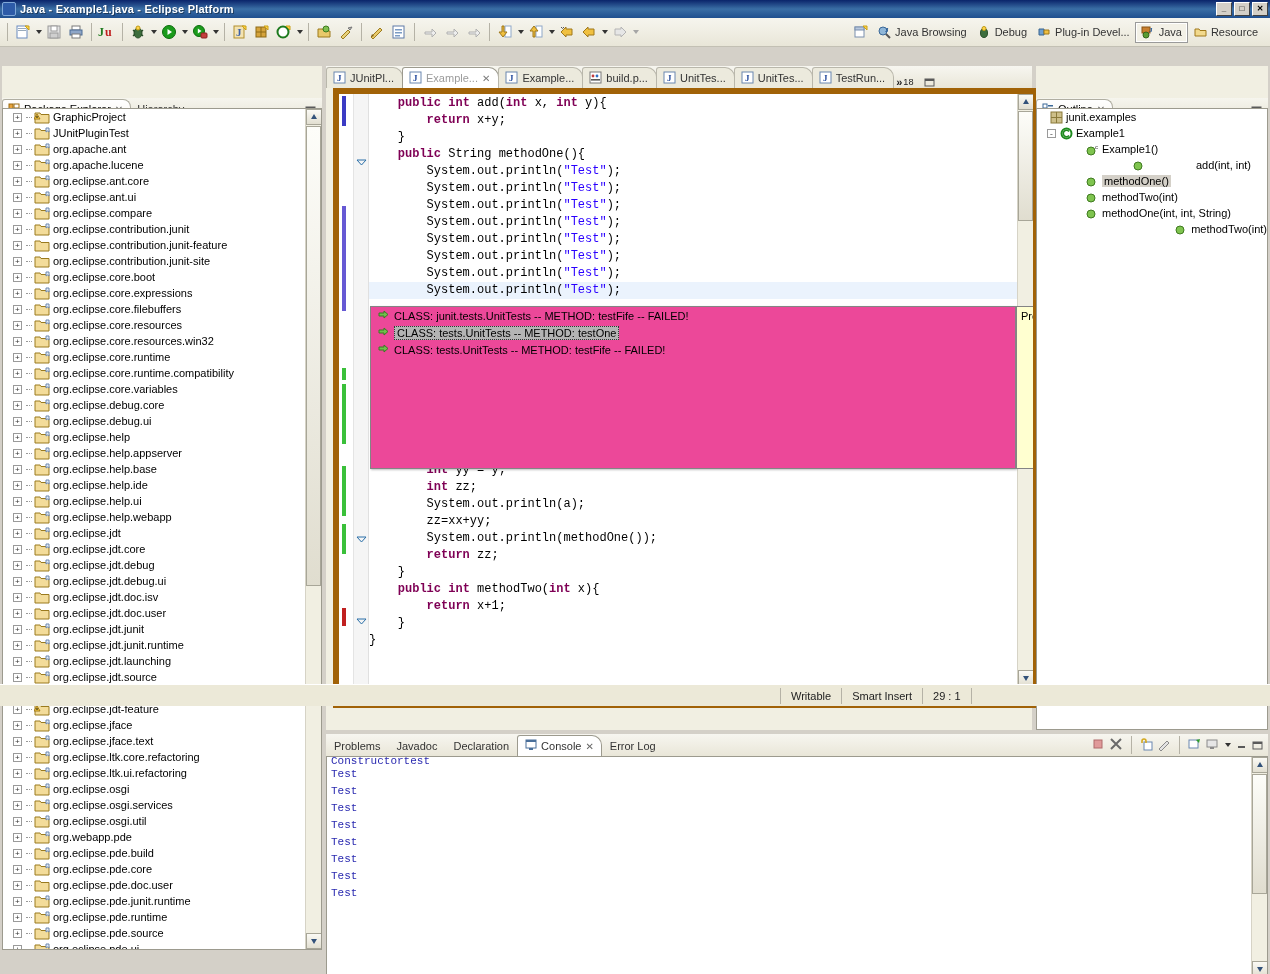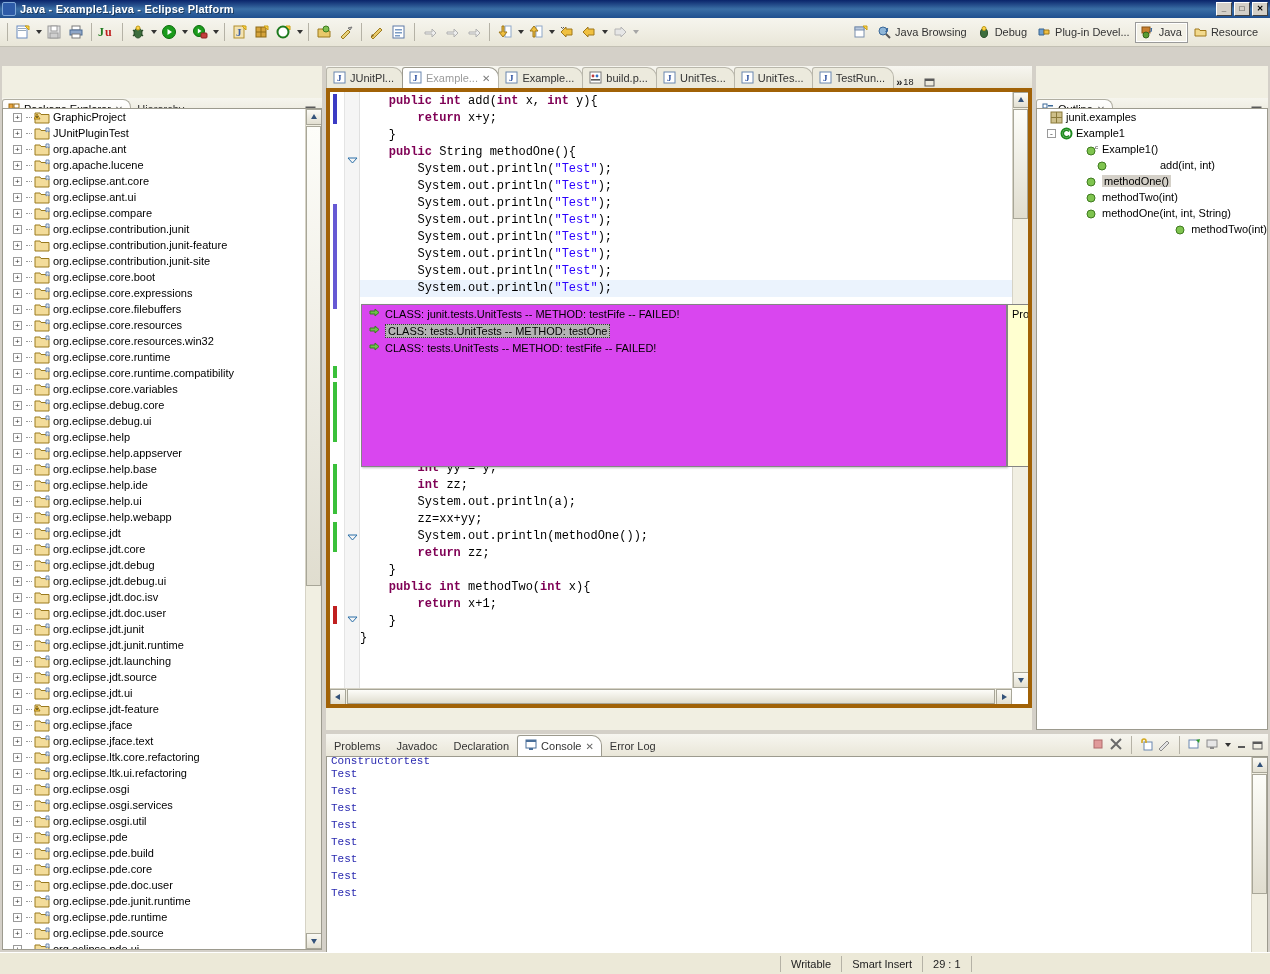--- a/index.html
+++ b/index.html
@@ -4,21 +4,21 @@
 <style>
   * { box-sizing: border-box; }
   html, body {
     margin: 0; padding: 0;
     width: 1270px; height: 974px;
     overflow: hidden;
     font-family: "Liberation Sans", sans-serif;
     font-size: 11px;
     background: #d4d0c8;
   }
-  .app { position: relative; width: 1270px; height: 974px; background: #d4d0c8; }
+  .app { position: relative; width: 1270px; height: 706px; background: #d4d0c8; }
 
   
   .titlebar {
     height: 18px; width: 100%;
     background: linear-gradient(to bottom,#0a246a 0%, #3a6ea5 50%, #1f4f8f 100%);
     display: flex; align-items: center; color: #fff;
     font-size: 11px; font-weight: bold; padding-left: 2px;
   }
   .titlebar .tb-icon {
     width: 14px; height: 14px; margin-right: 4px;
@@ -113,22 +113,22 @@
     padding:0 8px 0 6px; font-size:11px; color:#333;
     border:1px solid #b9b7ab; border-bottom:none; background:#eceadd;
     border-top-left-radius:3px; border-top-right-radius:10px;
     margin-right:-1px;
   }
   .etab.active { background:#fff; color:#9b9b9b; border-color:#9c9a8e; }
   .etab .x { color:#7b7b7b; font-size:10px; }
   .etab-overflow { display:flex; align-items:center; gap:1px; font-size:11px; padding:0 3px; color:#222;}
 
   .code-wrap {
-    position:absolute; left:0; top:22px; width:706px; height:620px;
-    background:#fff; border:4px solid #a16207; overflow:hidden;
+    position:absolute; left:7px; top:22px; width:706px; height:620px;
+    background:#fff; border:6px solid #a16207; overflow:hidden;
   }
   .vruler { position:absolute; left:0; top:0; width:15px; height:100%; background:#fff; border-right:1px solid #e4e4e4;}
   .foldcol { position:absolute; left:15px; top:0; width:15px; height:100%; background:#f5f5f5; border-right:1px solid #e0e0e0;}
   .codearea {
     position:absolute; left:30px; top:0; right:16px; bottom:16px;
     font-family:"Liberation Mono", monospace; font-size:12px; line-height:17px;
     white-space:pre; color:#000; padding-top:1px;
   }
   .kw { color:#7f0055; font-weight:bold; }
   .str { color:#2a00ff; }
@@ -142,21 +142,21 @@
   }
   .sb-btn { width:16px; height:16px; background:linear-gradient(to bottom,#fbfaf5,#e2dfd1); border:1px solid #a8a698; display:flex; align-items:center; justify-content:center;}
   .sb-thumb { background:linear-gradient(to bottom,#fdfdf9,#e0ddcf); border:1px solid #a8a698; }
 
   
   .mk { position:absolute; left:3px; width:4px; }
 
   
   .popup {
     position:absolute; left:31px; top:212px; width:646px; height:163px;
-    background:#d946ef; border:1px solid #848484; box-shadow:1px 1px 2px rgba(0,0,0,.25);
+    background:#ec4899; border:1px solid #848484; box-shadow:1px 1px 2px rgba(0,0,0,.25);
     z-index:30; overflow:hidden;
   }
   .popup .prow { height:17px; display:flex; align-items:center; font-size:11px; padding-left:7px; gap:5px; white-space:nowrap;}
   .popup .prow .sel { background:#b4b4b4; border:1px dotted #333; padding:0 2px; }
   .popup-desc {
     position:absolute; left:677px; top:212px; width:324px; height:163px;
     background:#ffffd0; border:1px solid #848484; z-index:31;
     font-size:11px; padding:3px 4px; overflow:hidden;
   }
 
@@ -889,21 +889,21 @@
               </svg></span>
             <span>org.eclipse.osgi.util</span>
           </div>
           <div class="trow">
             <span class="tplus">+</span>
             <span class="tdots"></span>
             <span class="ticon"><svg width="16" height="13">
                 <path d="M1 2h5l1 1.5h8V12H1z" fill="#f3dc9a" stroke="#9a7a1e"></path>
                 <path d="M12 1v4l1.5-1 1.5 1V1z" fill="#e8eef6" stroke="#6b87b0"></path>
               </svg></span>
-            <span>org.eclipse.pde</span>
+            <span>org.webapp.pde</span>
           </div>
           <div class="trow">
             <span class="tplus">+</span>
             <span class="tdots"></span>
             <span class="ticon"><svg width="16" height="13">
                 <path d="M1 2h5l1 1.5h8V12H1z" fill="#f3dc9a" stroke="#9a7a1e"></path>
                 <path d="M12 1v4l1.5-1 1.5 1V1z" fill="#e8eef6" stroke="#6b87b0"></path>
               </svg></span>
             <span>org.eclipse.pde.build</span>
           </div>
@@ -1214,21 +1214,21 @@
           <div class="orow" style="padding-left: 36px;">
             <span style="width: 13px; flex: 0 0 auto;"></span>
             <span style="width: 16px; flex: 0 0 auto; display: flex; align-items: center;">
               <svg width="16" height="13">
                 <circle cx="5" cy="8" r="4" fill="#7fc44f" stroke="#3f7a20"></circle>
                 <text x="9" y="6" font-size="6" fill="#333">c</text>
               </svg>
             </span>
             <span>Example1()</span>
           </div>
-          <div class="orow" style=" gap: 47px;">
+          <div class="orow" style="padding-left: 36px; gap: 47px;">
             <span style="width: 13px; flex: 0 0 auto;"></span>
             <span style="width: 16px; flex: 0 0 auto; display: flex; align-items: center;">
               <svg width="13" height="13">
                 <circle cx="5" cy="7" r="4" fill="#7fc44f" stroke="#3f7a20"></circle>
               </svg>
             </span>
             <span>add(int, int)</span>
           </div>
           <div class="orow" style="padding-left: 36px;">
             <span style="width: 13px; flex: 0 0 auto;"></span>

